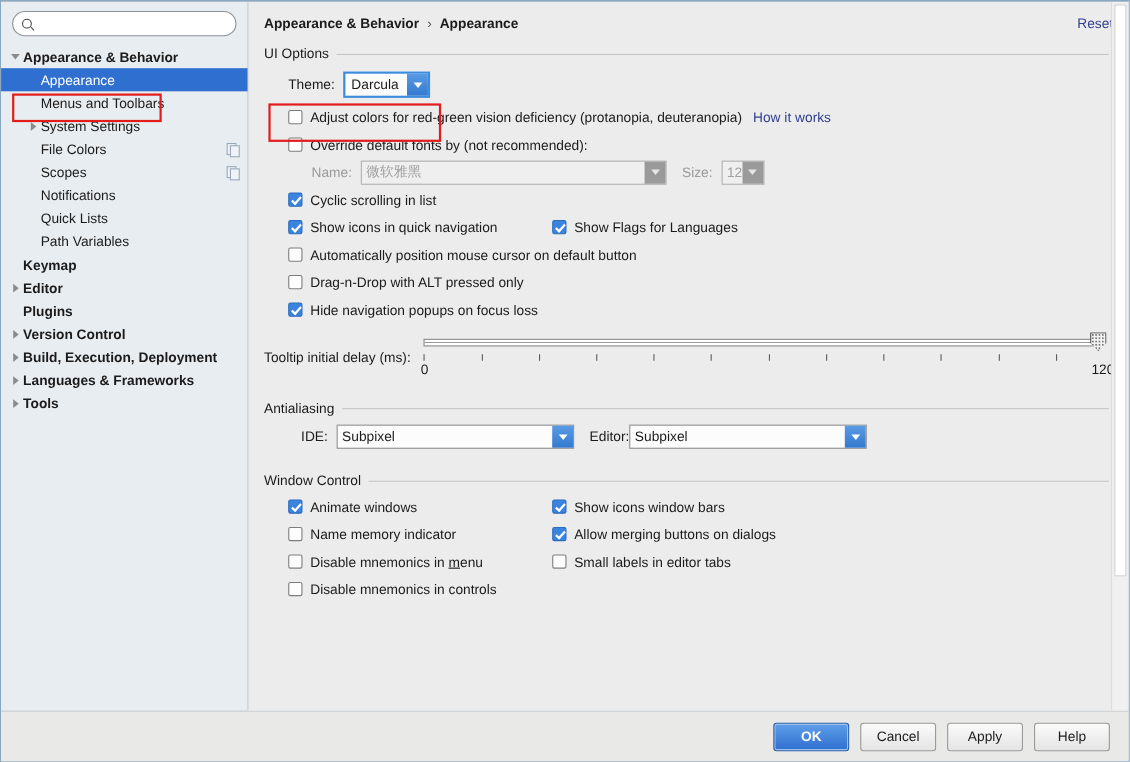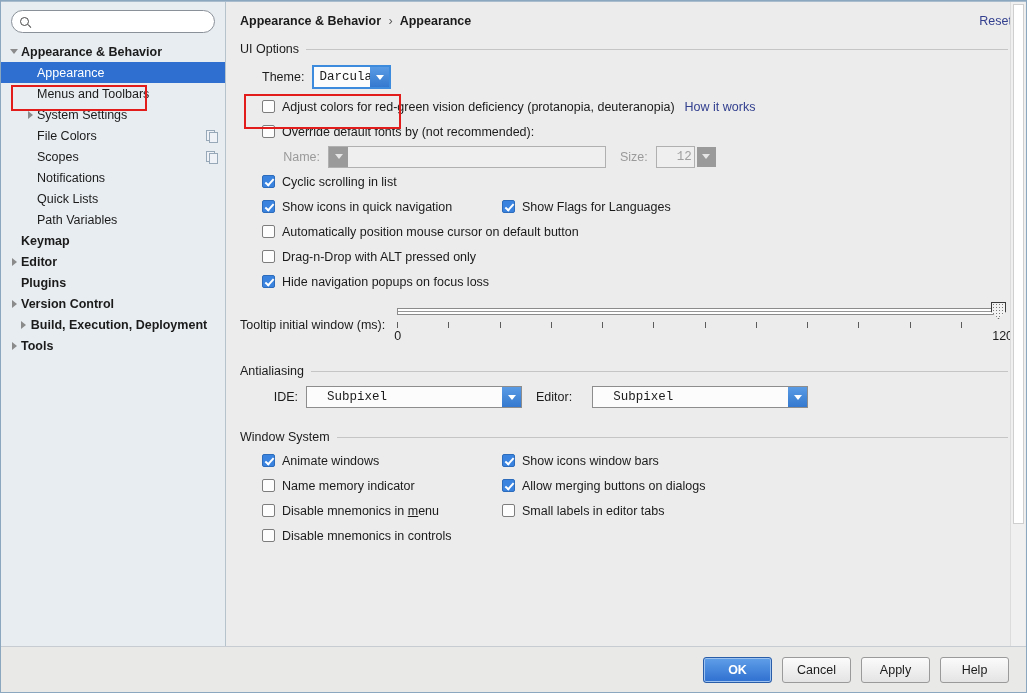--- a/index.html
+++ b/index.html
@@ -238,23 +238,23 @@
   
   .combo {
     height: 22px;
     background: #fcfcfc;
     border: 1px solid #8d8d8d;
     display: flex; align-items: center;
     cursor: pointer;
   }
   .combo .val {
     flex: 1 1 auto;
-    padding: 0 20px;
+    padding: 0 4px;
     font-size: 12.5px; color: #1b1b1b;
-    white-space: nowrap; overflow: hidden; font-family: Liberation Mono, monospace;
+    white-space: nowrap; overflow: hidden;
   }
   .combo .arrow {
     width: 19px; height: 100%;
     flex: 0 0 19px;
     background: linear-gradient(180deg,#5a9be4,#3479cf);
     display: flex; align-items: center; justify-content: center;
   }
   .combo .arrow i {
     width: 0; height: 0;
     border-left: 4px solid transparent;
@@ -461,25 +461,31 @@
               <i></i>
             </span>
             <span class="tree-label bold">Plugins</span>
           </div>
           <div class="tree-row" style="padding-left: 6px;">
             <span class="twisty collapsed">
               <i></i>
             </span>
             <span class="tree-label bold">Version Control</span>
           </div>
-          <div class="tree-row" style="padding-left: 6px; justify-content: center;">
+          <div class="tree-row" style="padding-left: 6px;">
             <span class="twisty collapsed">
               <i></i>
             </span>
             <span class="tree-label bold">Build, Execution, Deployment</span>
+          </div>
+          <div class="tree-row" style="padding-left: 6px;">
+            <span class="twisty collapsed">
+              <i></i>
+            </span>
+            <span class="tree-label bold">Languages &amp; Frameworks</span>
           </div>
           <div class="tree-row" style="padding-left: 6px;">
             <span class="twisty collapsed">
               <i></i>
             </span>
             <span class="tree-label bold">Tools</span>
           </div>
         </div>
     </div>
 
@@ -522,20 +528,21 @@
         <div class="row tight indent">
           <label class="ck">
             <span class="box"></span>
             <span>Override default fonts by (not recommended):</span>
           </label>
         </div>
 
         <div class="row tight" style="padding-left:22px;">
           <span class="lbl disabled" style="width:58px;text-align:right;margin-right:8px;">Name:</span>
           <div class="combo disabled" style="width:278px;">
+            <span class="val">微软雅黑</span>
             <span class="arrow">
                 <i></i>
               </span>
           </div>
           <span class="lbl disabled" style="margin-left:14px;margin-right:8px;">Size:</span>
           <div class="combo disabled" style="width:39px;">
             <span class="val">12</span>
             <span class="arrow">
                 <i></i>
               </span>
@@ -581,21 +588,21 @@
         </div>
 
         <div class="row tight indent">
           <label class="ck">
             <span class="box checked"></span>
             <span>Hide navigation popups on focus loss</span>
           </label>
         </div>
 
         <div id="slider-row">
-          <span id="slider-label">Tooltip initial window (ms):</span>
+          <span id="slider-label">Tooltip initial delay (ms):</span>
           <div id="slider-area">
             <div id="slider-track"></div>
             <div id="slider-thumb" style="left: calc(100% - 21px);"></div>
             <div class="ticks" id="slider-ticks">
                 <span style="left: 0%;"></span>
                 <span style="left: 8.33333%;"></span>
                 <span style="left: 16.6667%;"></span>
                 <span style="left: 25%;"></span>
                 <span style="left: 33.3333%;"></span>
                 <span style="left: 41.6667%;"></span>
@@ -620,31 +627,31 @@
         </div>
 
         <div class="row" style="height:30px;padding-left:22px;">
           <span class="lbl" style="width:36px;text-align:right;margin-right:8px;">IDE:</span>
           <div class="combo" style="width:216px;">
             <span class="val">Subpixel</span>
             <span class="arrow">
                 <i></i>
               </span>
           </div>
-          <span class="lbl" style="margin-left:14px;margin-right:20px;text-align:right;">Editor:</span>
+          <span class="lbl" style="margin-left:14px;margin-right:0;text-align:right;">Editor:</span>
           <div class="combo" style="width:216px;">
             <span class="val">Subpixel</span>
             <span class="arrow">
                 <i></i>
               </span>
           </div>
         </div>
 
         <div class="group" style="margin-top:18px;">
-          <span class="group-title">Window System</span>
+          <span class="group-title">Window Control</span>
           <span class="group-line"></span>
         </div>
 
         <div class="two-col" style="margin-top:4px;">
           <div class="col-a indent" id="wo-left">
               <div class="row tight">
                 <label class="ck">
                   <span class="box checked"></span>
                   <span>Animate windows</span>
                 </label>

